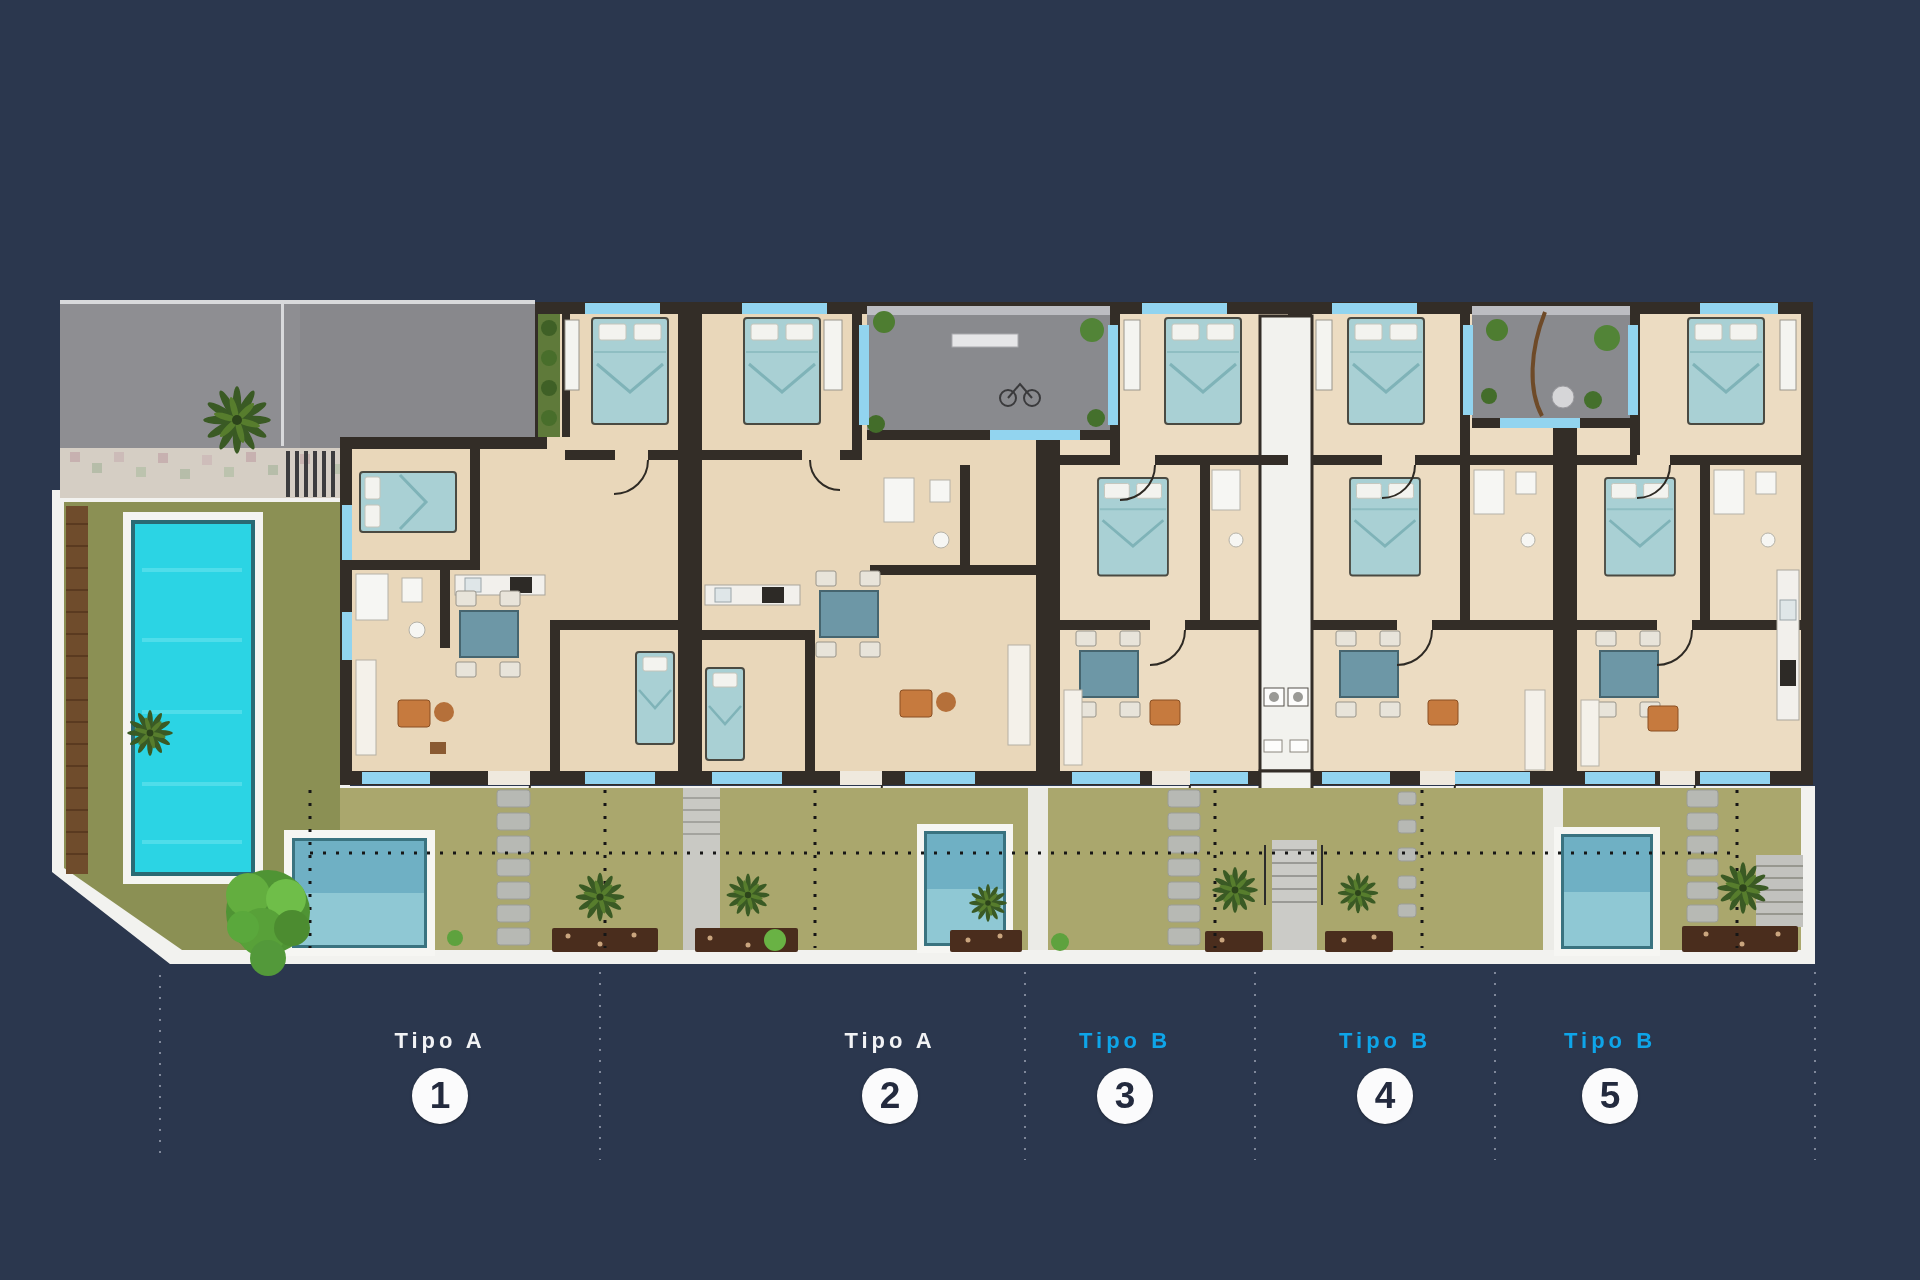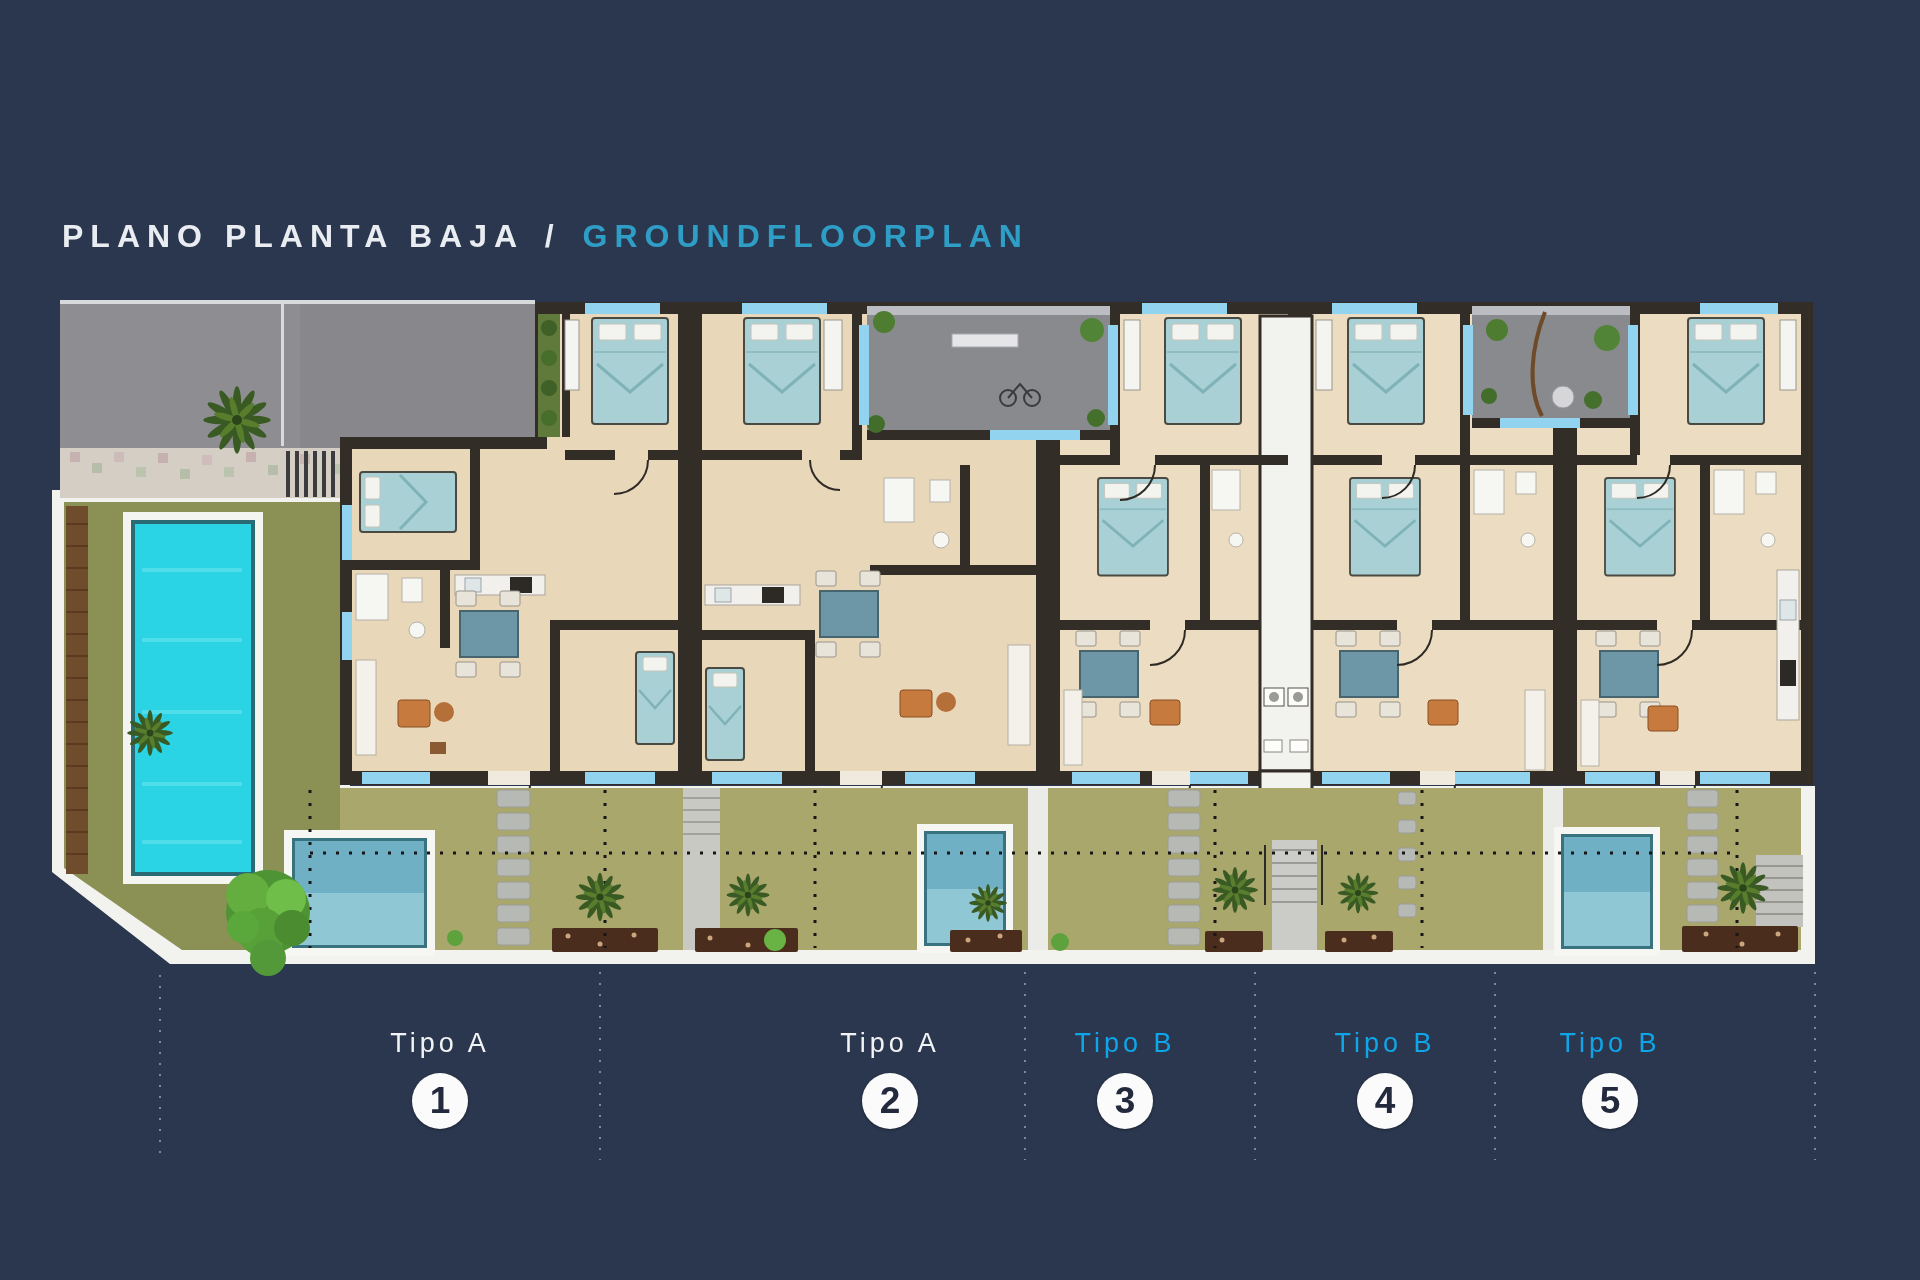--- a/index.html
+++ b/index.html
@@ -5,21 +5,21 @@
   html,body{margin:0;padding:0;background:#2b374e;}
   .page{position:relative;width:1920px;height:1280px;background:#2b374e;overflow:hidden;
         font-family:"Liberation Sans", sans-serif;}
   .plan-svg{position:absolute;left:0;top:0;}
   .page-title{position:absolute;left:62px;top:218px;font-size:32px;font-weight:bold;
               letter-spacing:7px;white-space:nowrap;}
   .title-primary{color:#e9ecf1;}
   .title-sep{color:#e9ecf1;padding:0 6px;}
   .title-accent{color:#2f9ec6;}
   .unit-label{position:absolute;transform:translateX(-50%);text-align:center;width:220px;}
-  .unit-label .lbl{font-size:27px;font-weight:normal;letter-spacing:4px;}
+  .unit-label .lbl{font-size:22px;font-weight:bold;letter-spacing:4px;}
   .unit-label.type-a .lbl{color:#f2f3f5;}
   .unit-label.type-b .lbl{color:#0ea5e9;}
   .unit-label .circ{width:56px;height:56px;border-radius:50%;background:#fbfbfc;margin:14px auto 0;
                     display:flex;align-items:center;justify-content:center;
                     font-size:37px;font-weight:bold;color:#232a3e;box-shadow:0 1px 3px rgba(0,0,0,.35);}
 </style>
 </head>
 <body>
 
 <div class="page">
@@ -497,25 +497,20 @@
   <g stroke="#8f97a8" stroke-width="2" stroke-dasharray="2 9" fill="none" opacity="0.85">
     <path d="M160,975 V1160"></path>
         <path d="M600,972 V1160"></path>
         <path d="M1025,972 V1160"></path>
     <path d="M1255,972 V1160"></path>
         <path d="M1495,972 V1160"></path>
         <path d="M1815,972 V1160"></path>
   </g>
 </svg>
 
-<div class="page-title">
-  <span class="title-primary">PLANO PLANTA BAJA</span>
-  <span class="title-sep">/</span>
-  <span class="title-accent">GROUNDFLOORPLAN</span>
-</div>
 
 <div class="unit-label type-a" style="left:440px;top:1028px">
   <div class="lbl">Tipo A</div>
   <div class="circ">1</div>
 </div>
 <div class="unit-label type-a" style="left:890px;top:1028px">
   <div class="lbl">Tipo A</div>
   <div class="circ">2</div>
 </div>
 <div class="unit-label type-b" style="left:1125px;top:1028px">

